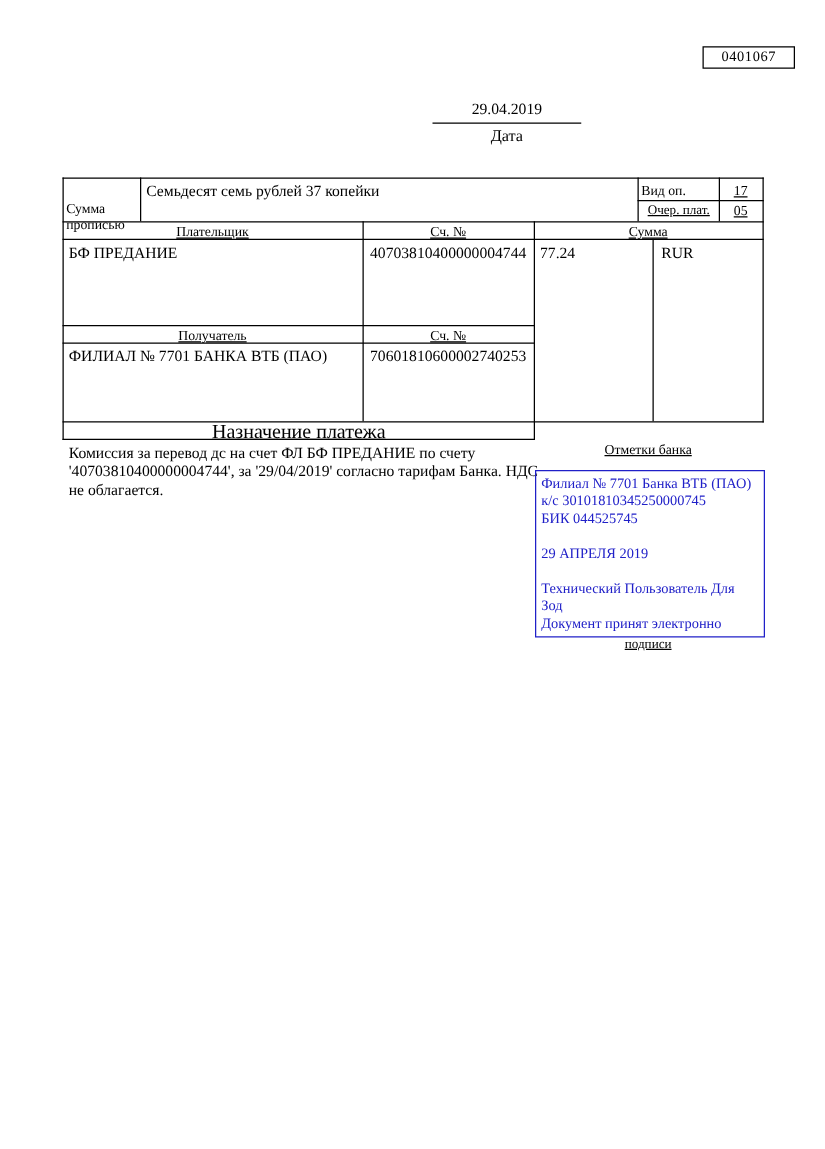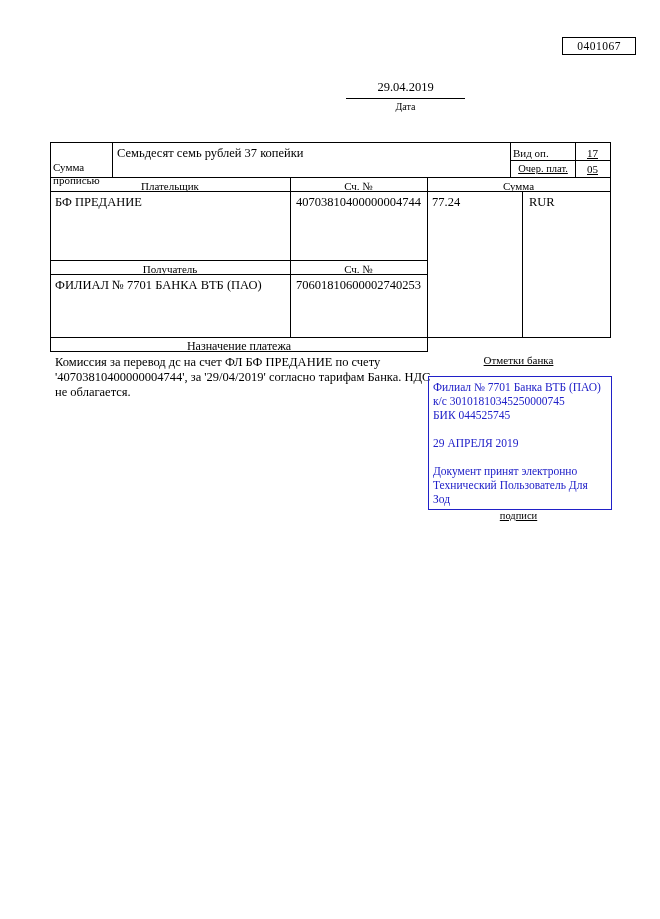--- a/index.html
+++ b/index.html
@@ -48,21 +48,21 @@
     position: absolute;
     left: 346px; top: 80px;
     width: 119px;
     text-align: center;
   }
   .date-value {
     font-size: 12.5px;
     border-bottom: 1px solid #000;
     padding-bottom: 3px;
   }
-  .date-label { font-size: 10px; padding-top: 2px; }
+  .date-label { font-size: 13px; padding-top: 2px; }
   .stamp-box {
     position: absolute;
     left: 428px; top: 376px;
     width: 184px;
     min-height: 128px;
     border: 1px solid #2020c8;
     color: #2020c8;
     padding: 3px 4px;
     font-size: 11.5px;
     line-height: 14px;
@@ -115,32 +115,32 @@
   <div class="txt" style="left:296px; top:195px;">40703810400000004744</div>
   <div class="txt" style="left:432px; top:195px;">77.24</div>
   <div class="txt" style="left:529px; top:195px;">RUR</div>
 
   <div class="txt small center" style="left:50px; top:262px; width:240px;">Получатель</div>
   <div class="txt small center" style="left:290px; top:262px; width:137px;">Сч. №</div>
 
   <div class="txt" style="left:55px; top:278px;">ФИЛИАЛ № 7701 БАНКА ВТБ (ПАО)</div>
   <div class="txt" style="left:296px; top:278px;">70601810600002740253</div>
 
-  <div class="txt small center" style="left:50px; top:339px; width:378px; font-size:12px;">Назначение платежа</div>
+  <div class="txt small center" style="left:50px; top:339px; width:378px; font-size:16px;">Назначение платежа</div>
 
   <div class="txt wrap" style="left:55px; top:355px; width:376px; line-height:15px;">Комиссия за перевод дс на счет ФЛ БФ ПРЕДАНИЕ по счету '40703810400000004744', за '29/04/2019' согласно тарифам Банка. НДС не облагается.</div>
 
   <div class="txt small center" style="left:427px; top:353px; width:183px;">Отметки банка</div>
 
   <div class="stamp-box" style="color: rgb(32, 32, 200); border-color: rgb(32, 32, 200);">
     <div class="stamp-line">Филиал № 7701 Банка ВТБ (ПАО)</div>
     <div class="stamp-line">к/с 30101810345250000745</div>
     <div class="stamp-line">БИК 044525745</div>
     <div class="stamp-line"></div>
     <div class="stamp-line">29 АПРЕЛЯ 2019</div>
     <div class="stamp-line"></div>
+    <div class="stamp-line">Технический Пользователь Для Зод</div>
     <div class="stamp-line">Документ принят электронно</div>
-    <div class="stamp-line">Технический Пользователь Для Зод</div>
   </div>
 
   <div class="txt center" style="left:427px; top:509px; width:183px; font-size:10.5px;">подписи</div>
 
 </div>
 
 </body></html>

